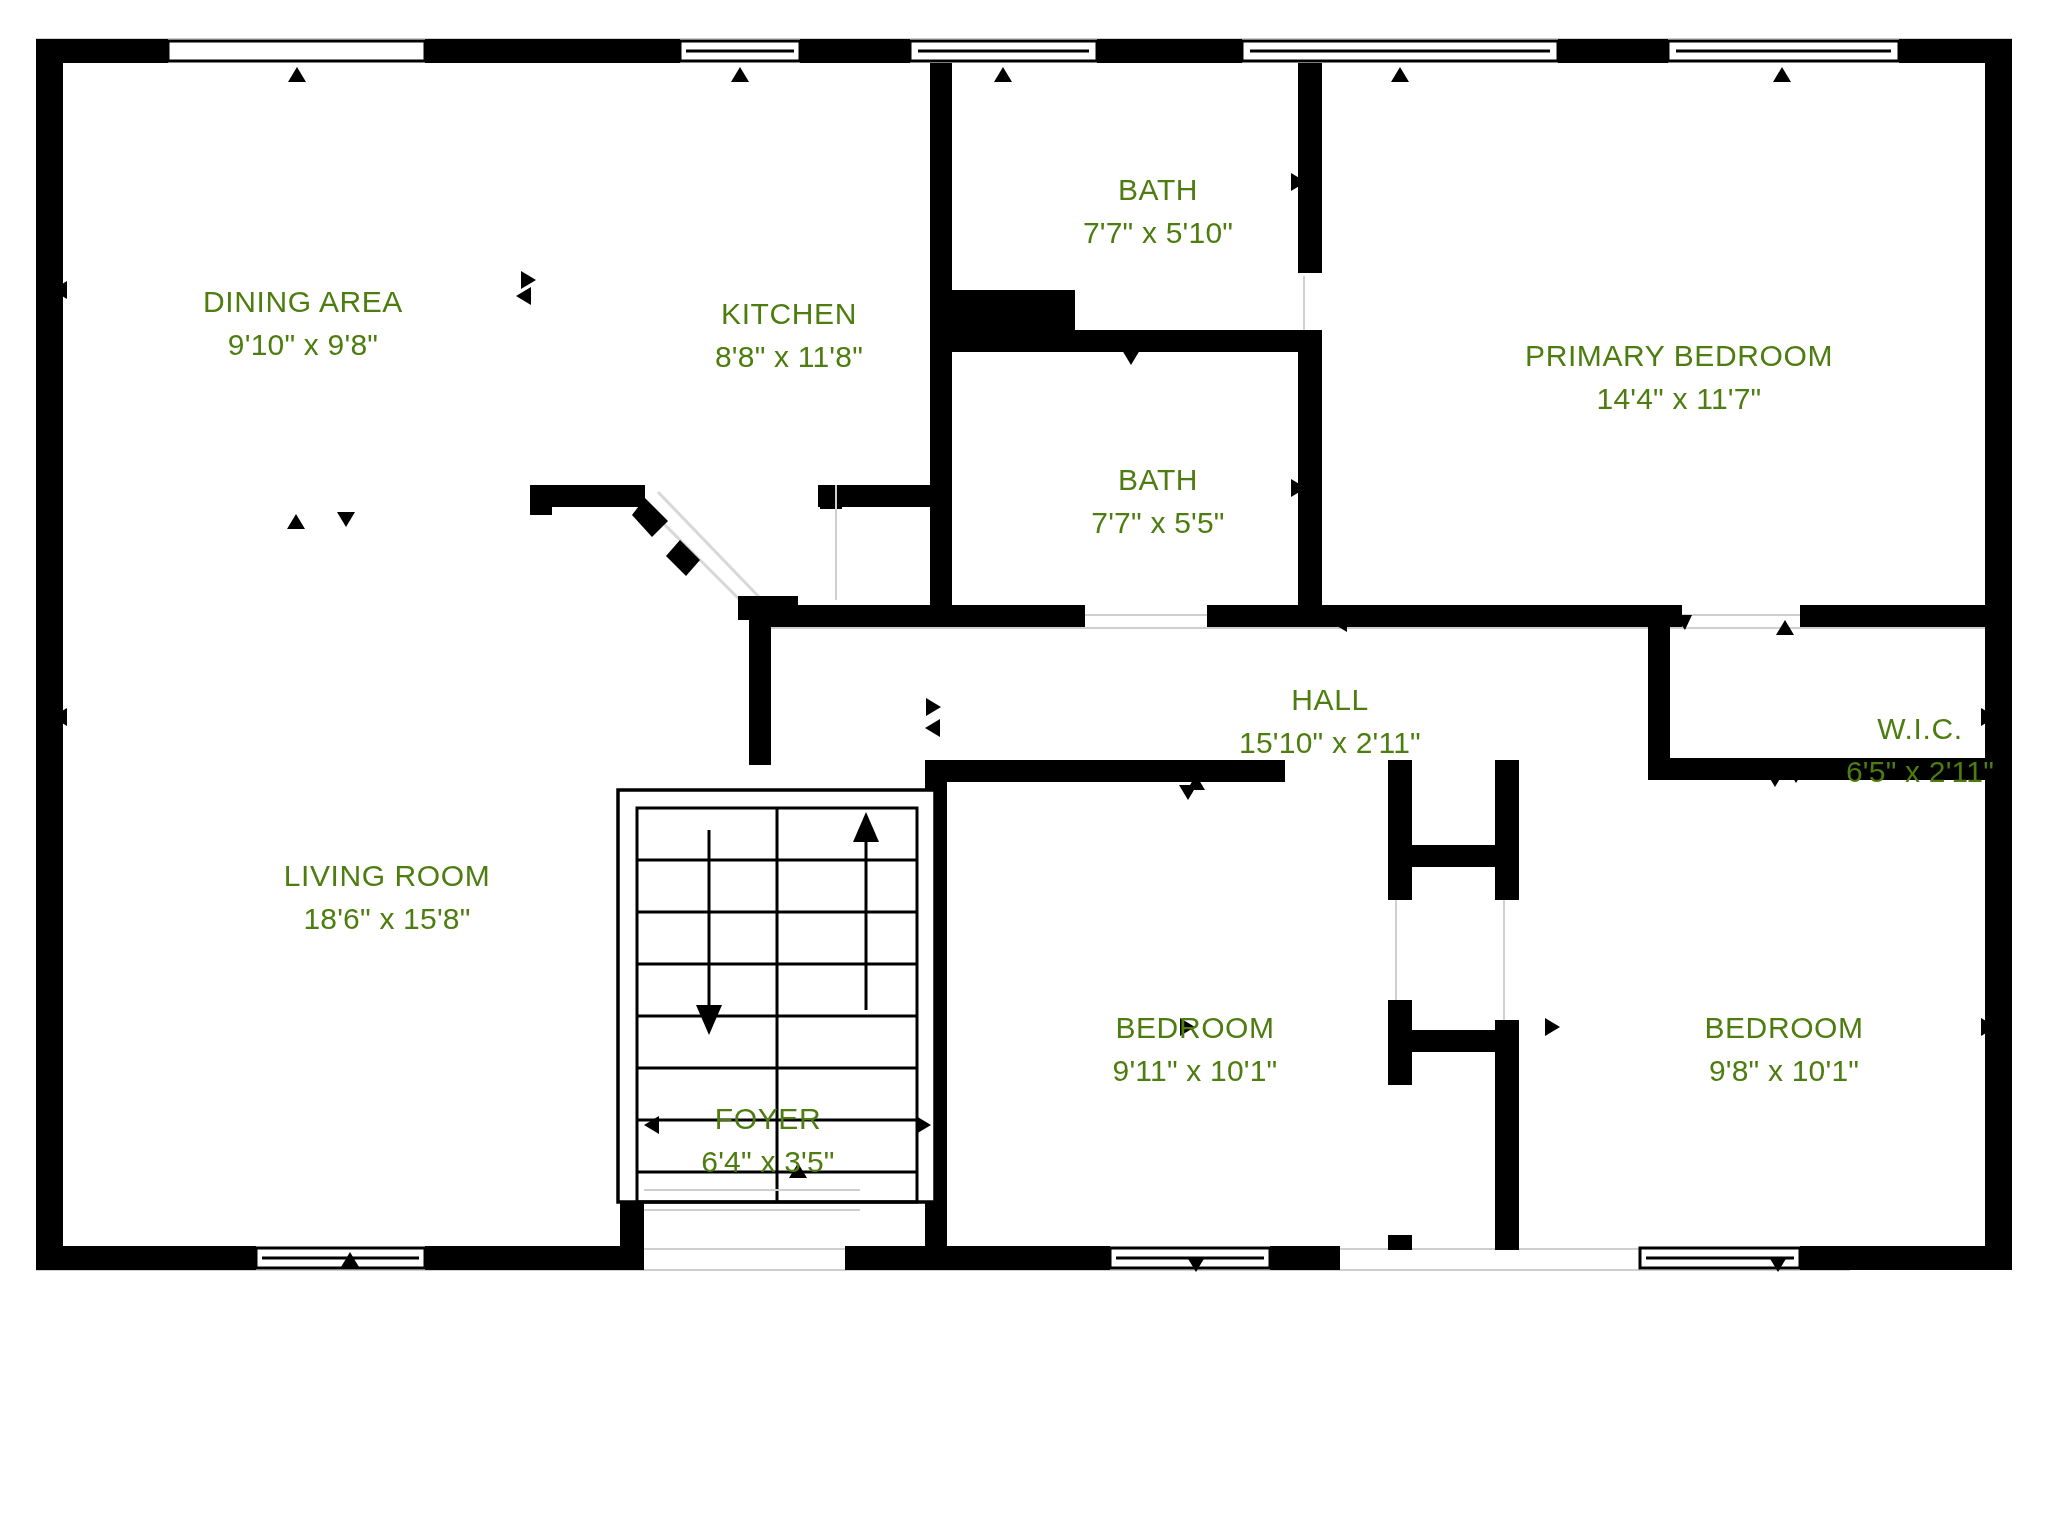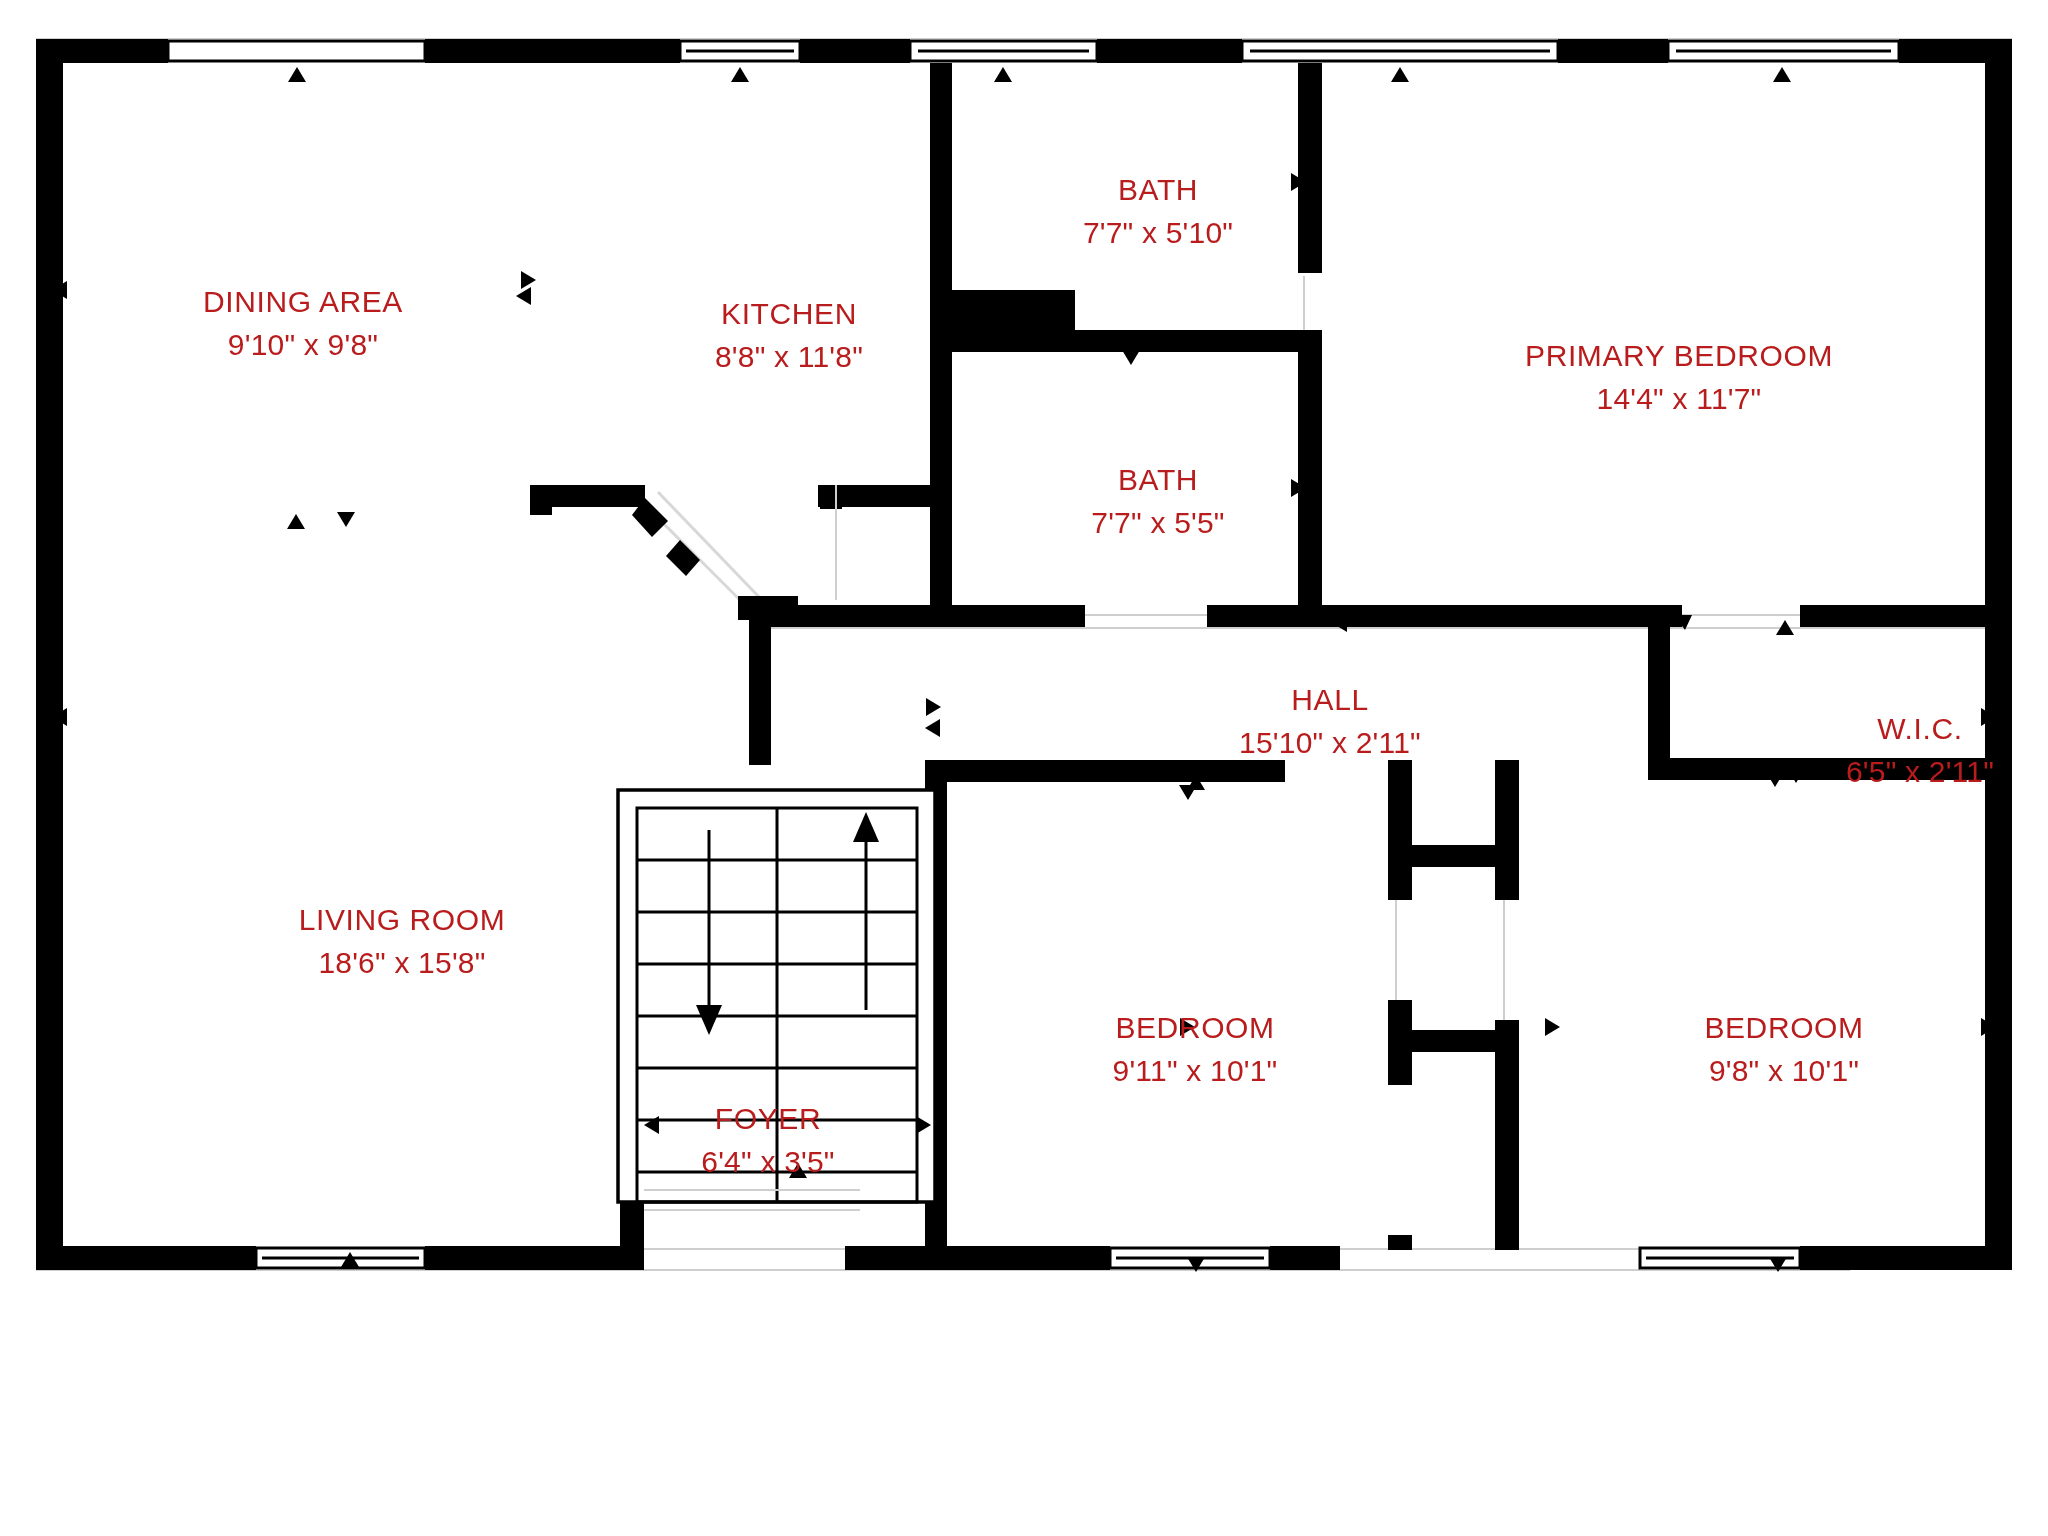--- a/index.html
+++ b/index.html
@@ -18,21 +18,21 @@
   #plan-svg {
     position: absolute;
     left: 0;
     top: 0;
     width: 2048px;
     height: 1536px;
   }
   .room-label {
     position: absolute;
     text-align: center;
-    color: #b91c1c;
+    color: #4d7c0f;
     font-family: "Liberation Sans", sans-serif;
     white-space: nowrap;
     transform: translate(-50%, 0);
     line-height: 1.30;
     pointer-events: none;
   }
   .room-label .rl-name {
     display: block;
     font-size: 30px;
     letter-spacing: 0.6px;
@@ -315,21 +315,21 @@
   <div class="room-label" style="left:1158px; top:460px;">
     <span class="rl-name">BATH</span>
     <span class="rl-dim">7'7" x 5'5"</span>
   </div>
 
   <div class="room-label" style="left:1679px; top:336px;">
     <span class="rl-name">PRIMARY BEDROOM</span>
     <span class="rl-dim">14'4" x 11'7"</span>
   </div>
 
-  <div class="room-label" style="left:402px; top:856px;margin-top:44px;">
+  <div class="room-label" style="left:387px; top:856px;">
     <span class="rl-name">LIVING ROOM</span>
     <span class="rl-dim">18'6" x 15'8"</span>
   </div>
 
   <div class="room-label" style="left:1330px; top:680px;">
     <span class="rl-name">HALL</span>
     <span class="rl-dim">15'10" x 2'11"</span>
   </div>
 
   <div class="room-label" style="left:1920px; top:688px;margin-top:21px;">

